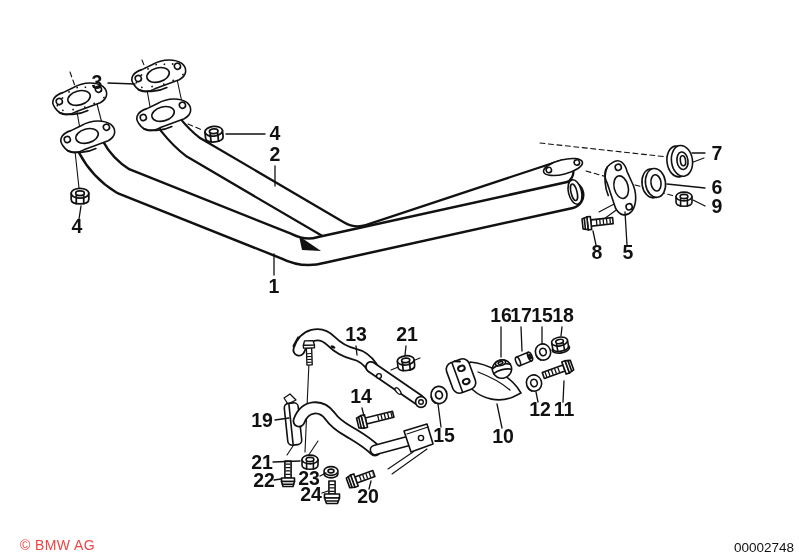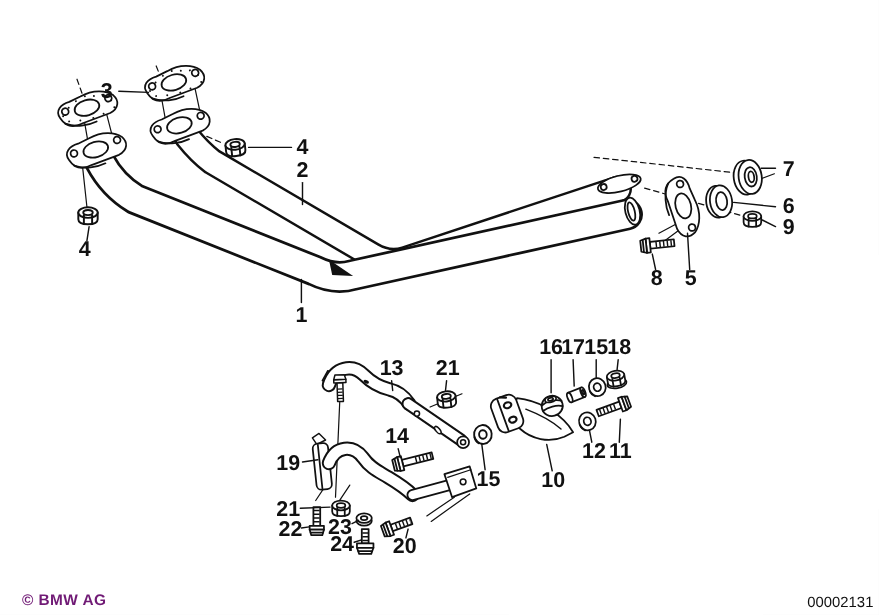--- a/index.html
+++ b/index.html
@@ -5,21 +5,21 @@
   html,body{margin:0;padding:0;background:#e8e8e8}
   .stage{position:relative;width:799px;height:559px;background:#fff;overflow:hidden;
          font-family:"Liberation Sans",sans-serif}
   .stage svg{position:absolute;left:0;top:0}
   .ink{stroke:#111;stroke-width:1.6;fill:none;stroke-linecap:round;stroke-linejoin:round}
   .thin{stroke-width:1.1}
   .dash{stroke-width:1.1;stroke-dasharray:5 3.5}
   .thread{stroke-width:5.2;stroke-dasharray:1.3 2.1;stroke-linecap:butt}
   .leader{stroke:#111;stroke-width:1.3}
   .callout{font:bold 19.5px "Liberation Sans",sans-serif;fill:#111;stroke:none;text-anchor:middle}
-  .copyright{position:absolute;left:20px;top:537px;font-size:14px;font-weight:bold;color:#701a75;letter-spacing:.4px}
+  .copyright{position:absolute;left:20px;top:537px;font-size:14px;font-weight:normal;color:#ef4444;letter-spacing:.4px}
   .docnum{position:absolute;right:5px;top:540px;font-size:13.5px;color:#111}
 </style>
 </head>
 <body>
 
 <div class="stage">
 <svg width="799" height="559" viewBox="0 0 799 559">
   <defs>
     <g id="flangeShape">
       <path d="M -27,-1 C -30,-9 -23,-13 -15,-13 L -4,-15 C 9,-18 20,-14 25,-8 C 29,-2 27,5 18,7 L -8,9 C -19,11.5 -24.5,7 -27,-1 Z" fill="#fff"></path>
@@ -326,14 +326,14 @@
           <text x="264" y="487" class="callout">22</text>
           <line x1="320" y1="476" x2="326" y2="473" class="leader"></line>
           <text x="309" y="485" class="callout">23</text>
           <line x1="322" y1="493" x2="328" y2="491" class="leader"></line>
           <text x="311" y="501" class="callout">24</text>
         </g>
   </g>
 </svg>
 
 <div class="copyright">© BMW AG</div>
-<div class="docnum">00002131</div>
+<div class="docnum">00002748</div>
 </div>
 
 </body></html>

